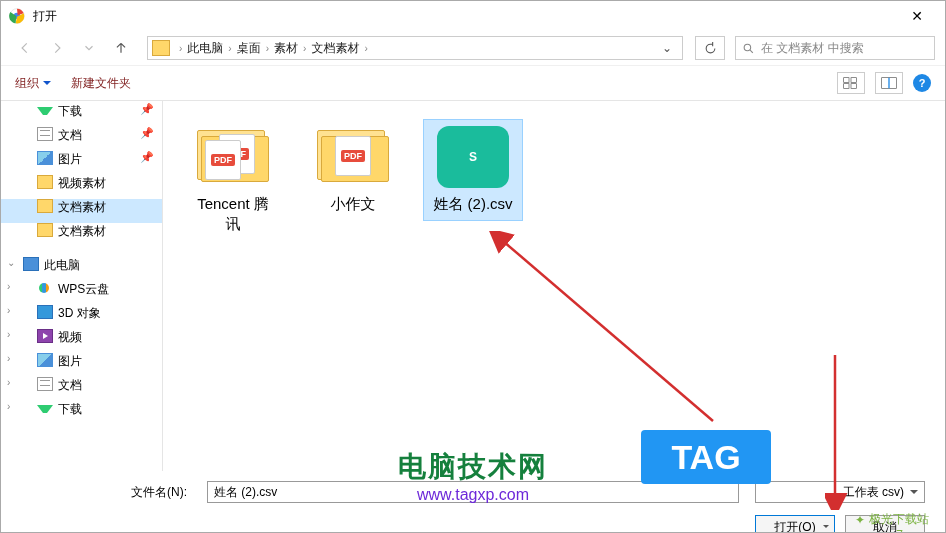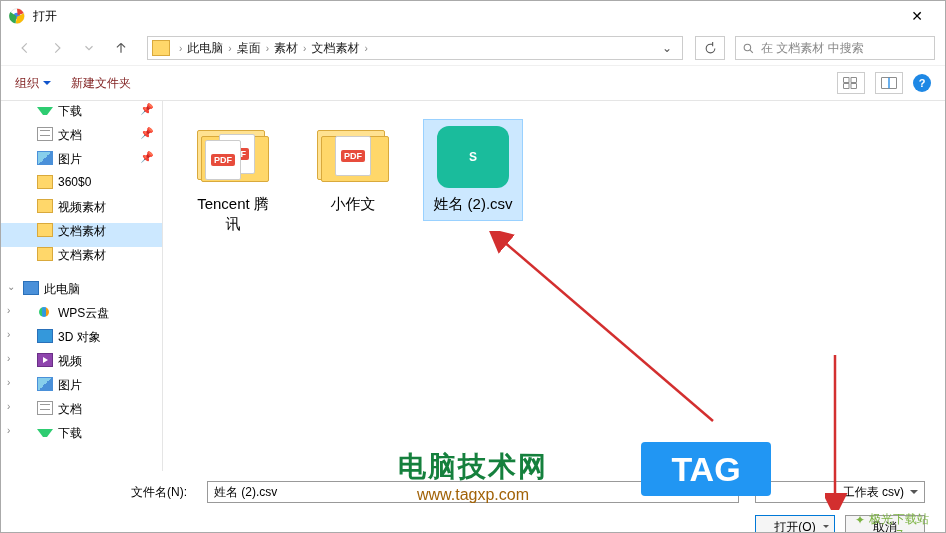--- a/index.html
+++ b/index.html
@@ -72,22 +72,22 @@
 .filename-row input { flex: 1; height: 22px; border: 1px solid #999; padding: 0 6px; }
 .filename-row .filetype { width: 170px; height: 22px; border: 1px solid #999; display: flex; align-items: center; padding: 0 6px; position: relative; }
 .filename-row .filetype::after { content: ""; position: absolute; right: 6px; border: 4px solid transparent; border-top-color: #555; top: 8px; }
 .button-row { display: flex; justify-content: flex-end; gap: 10px; }
 .button-row button { width: 80px; height: 24px; border: 1px solid #999; background: #f5f5f5; cursor: pointer; position: relative; }
 .button-row button.open { border: 1px solid #0078d7; }
 .button-row button.open::after { content: ""; position: absolute; right: 5px; top: 9px; border: 3px solid transparent; border-top-color: #555; }
 
 .watermark { position: absolute; bottom: 28px; left: 50%; transform: translateX(-50%); text-align: center; pointer-events: none; }
 .watermark .wm1 { color: #15803d; font-size: 28px; font-weight: bold; letter-spacing: 2px; }
-.watermark .wm2 { color: #a16207; font-size: 16px; }
-.tag-box { position: absolute; bottom: 36px; left: 640px; width: 130px; height: 54px; background: #2196f3; color: #fff; font-size: 34px; font-weight: bold; display: flex; align-items: center; justify-content: center; border-radius: 4px; pointer-events: none; }
+.watermark .wm2 { color: #6d28d9; font-size: 16px; }
+.tag-box { position: absolute; bottom: 48px; left: 640px; width: 130px; height: 54px; background: #2196f3; color: #fff; font-size: 34px; font-weight: bold; display: flex; align-items: center; justify-content: center; border-radius: 4px; pointer-events: none; }
 .wm3 { position: absolute; bottom: 4px; right: 16px; color: #7cb342; font-size: 13px; display: flex; align-items: center; gap: 4px; pointer-events: none; }
 .wm3 .star { color: #7cb342; }
 </style>
 </head>
 <body>
 
 <div class="titlebar">
   <svg class="chrome-icon" viewBox="0 0 24 24">
       <circle cx="12" cy="12" r="11" fill="#fff" stroke="#ddd"></circle>
       <circle cx="12" cy="12" r="5" fill="#4285f4"></circle>
@@ -181,24 +181,20 @@
         <span>文档</span>
         <span class="pin">📌</span>
       </div>
     <div class="tree-item level2">
         <div class="ti-icon icon-pic"></div>
         <span>图片</span>
         <span class="pin">📌</span>
       </div>
     <div class="tree-item level2">
         <div class="ti-icon icon-folder-y"></div>
-        <span>360$0</span>
-      </div>
-    <div class="tree-item level2">
-        <div class="ti-icon icon-folder-y"></div>
         <span>视频素材</span>
       </div>
     <div class="tree-item level2 selected">
         <div class="ti-icon icon-folder-y"></div>
         <span>文档素材</span>
       </div>
     <div class="tree-item level2">
         <div class="ti-icon icon-folder-y"></div>
         <span>文档素材</span>
       </div>

